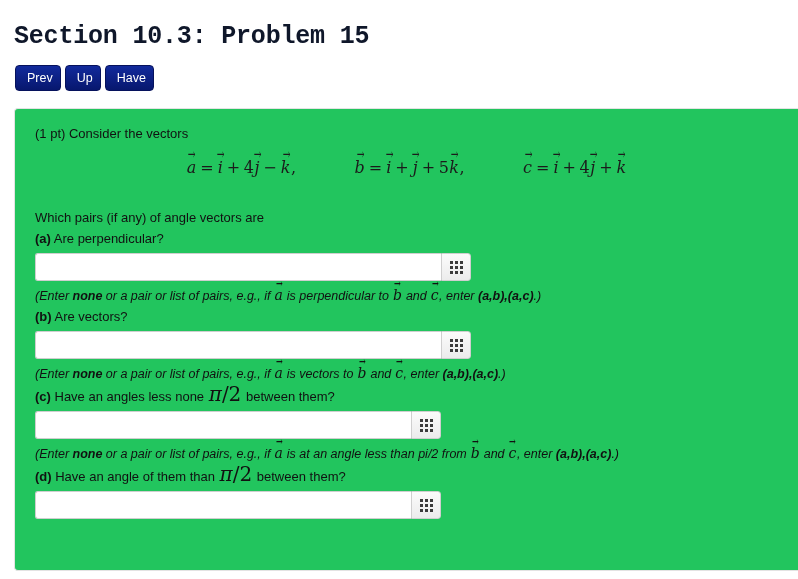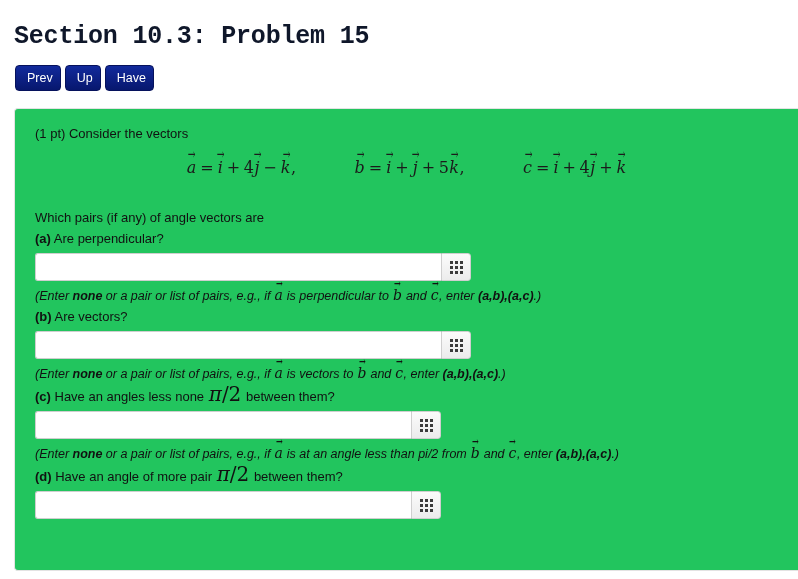--- a/index.html
+++ b/index.html
@@ -283,21 +283,21 @@
                 <span></span>
                 <span></span>
                 <span></span>
                 <span></span>
               </span>
             </button>
           </div>
           <div class="hint"><span>(Enter </span><b>none</b><span> or a pair or list of pairs, e.g., if </span><span class="vecs"><span class="vec">a</span></span><span> is at an angle less than pi/2 from </span><span class="vecs"><span class="vec">b</span></span><span> and </span><span class="vecs"><span class="vec">c</span></span><span>, enter </span><b class="ans">(a,b),(a,c)</b><span>.)</span></div>
         </div>
         <div class="qsection">
-          <div class="qlabel"><b>(d)</b><span> Have an angle of more pair </span><span class="frac-pi"><i>π</i>/2</span><span> between them?</span></div>
+          <div class="qlabel"><b>(d)</b><span> Have an angle of them than </span><span class="frac-pi"><i>π</i>/2</span><span> between them?</span></div>
           <div class="answer-row">
             <input type="text" class="answer-input" placeholder="" style="width: 376px;">
             <button class="calc-btn">
               <span class="grid-icon">
                 <span></span>
                 <span></span>
                 <span></span>
                 <span></span>
                 <span></span>
                 <span></span>

